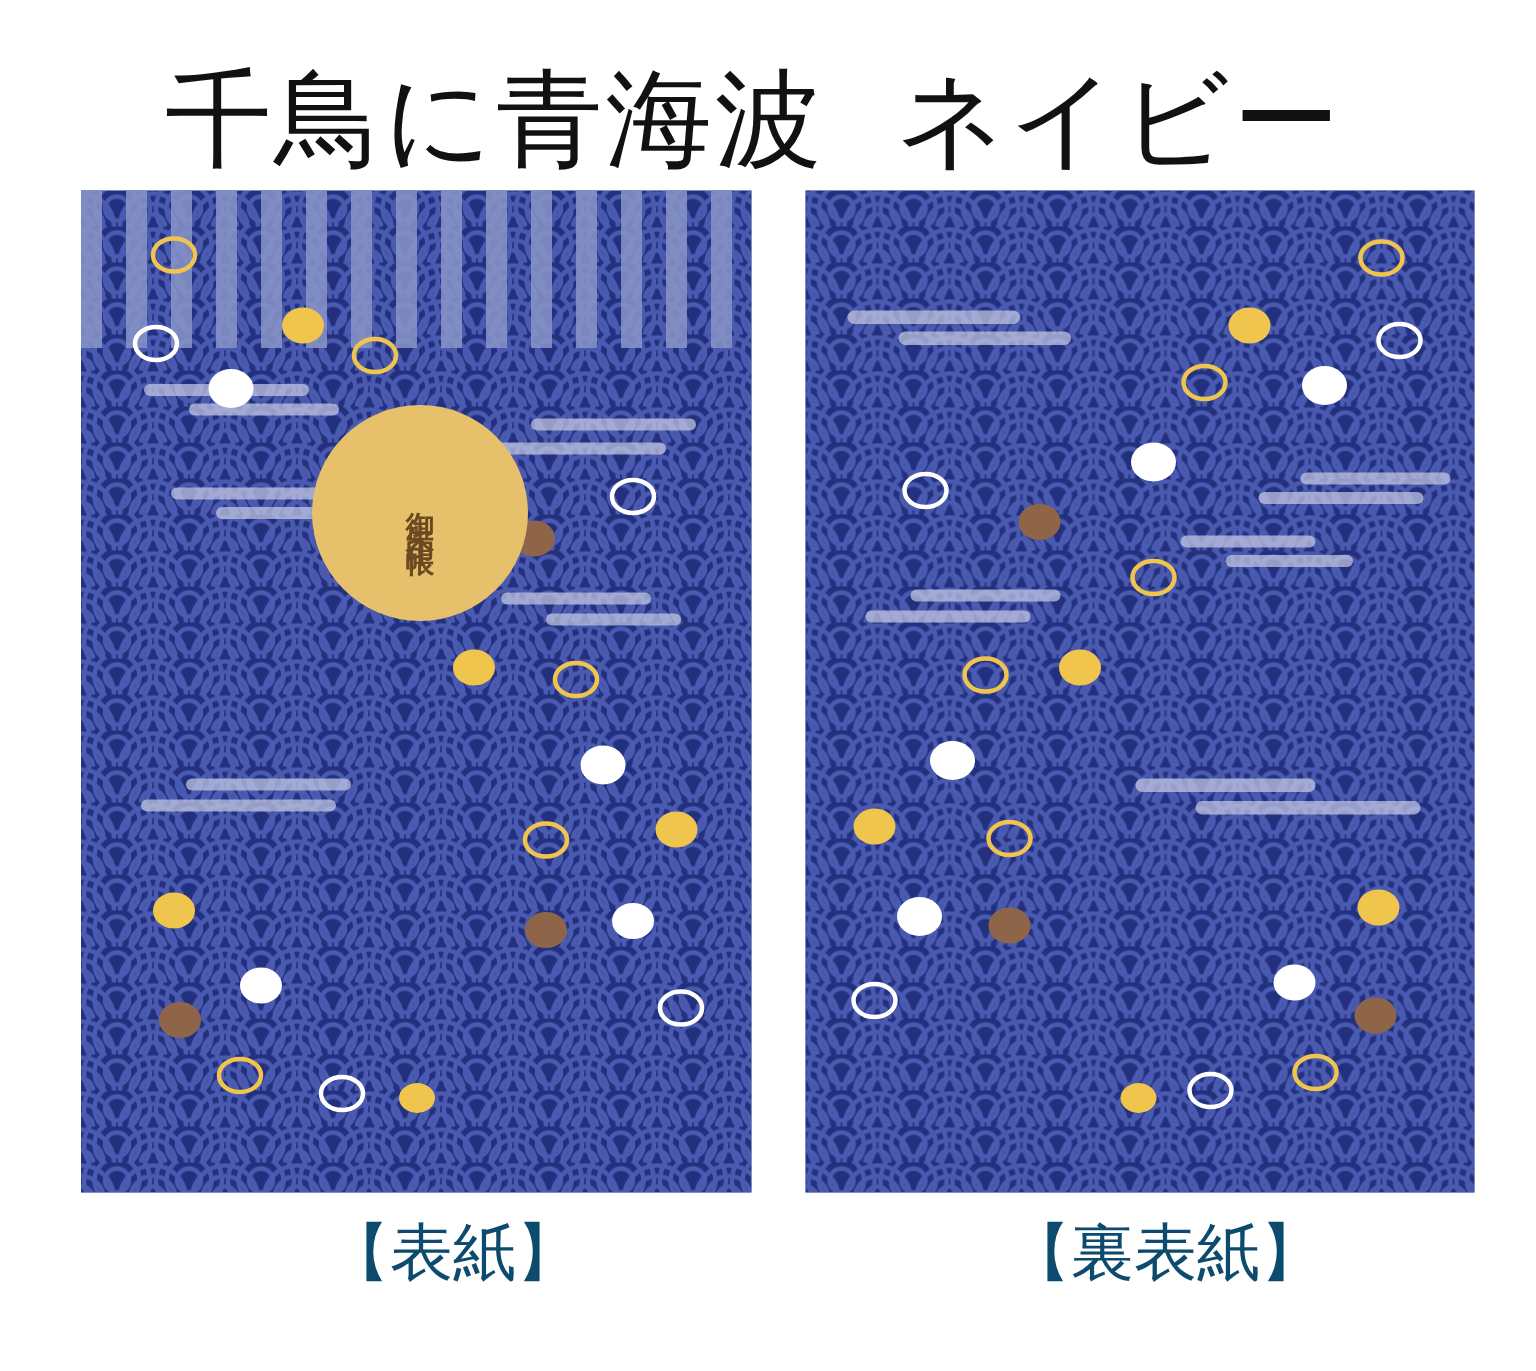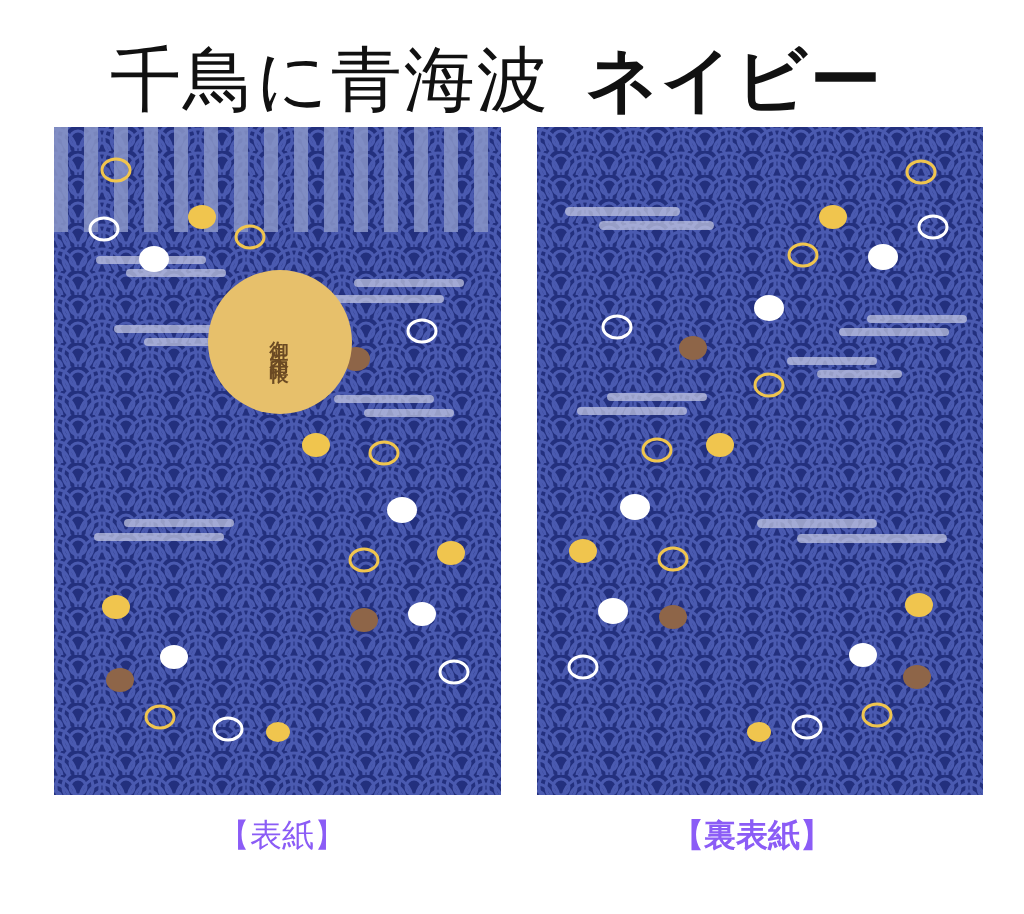--- a/index.html
+++ b/index.html
@@ -1,26 +1,26 @@
 <!DOCTYPE html>
 <html><head>
 <meta charset="utf-8">
 <style>
   html,body{margin:0;padding:0;background:#ffffff;}
   body{width:1024px;height:914px;position:relative;overflow:hidden;font-family:"DejaVu Serif","Liberation Serif",serif;}
   .title{position:absolute;top:40px;font-size:71px;color:#111;letter-spacing:2px;line-height:80px;white-space:nowrap;}
   .title.left{left:110px;}
-  .title.right{left:586px;font-family:"DejaVu Sans","Liberation Sans",sans-serif;font-weight:700;}
+  .title.right{left:598px;font-family:"DejaVu Sans","Liberation Sans",sans-serif;font-weight:400;}
   .panel{position:absolute;top:127px;height:668px;overflow:hidden;background:#23307e;}
   .panel.front{left:54px;width:447px;}
   .panel.back{left:537px;width:446px;}
   .panel svg{position:absolute;left:0;top:0;}
-  .caption{position:absolute;top:810px;font-size:32px;color:#8b5cf6;line-height:50px;white-space:nowrap;}
+  .caption{position:absolute;top:810px;font-size:42px;color:#0c4a6e;line-height:50px;white-space:nowrap;}
   .caption.left{left:218px;}
-  .caption.right{left:672px;font-weight:bold;}
+  .caption.right{left:672px;}
   .seal{position:absolute;left:154px;top:143px;width:144px;height:144px;border-radius:50%;background:#e7c06b;display:flex;align-items:center;justify-content:center;}
   .seal-text{writing-mode:vertical-rl;font-size:19px;font-weight:bold;color:#6b4a23;letter-spacing:8px;font-family:"DejaVu Serif","Liberation Serif",serif;}
 </style>
 </head>
 <body>
 
 <div class="title left">千鳥に青海波</div>
 <div class="title right">ネイビー</div>
 
 <div class="panel front">

